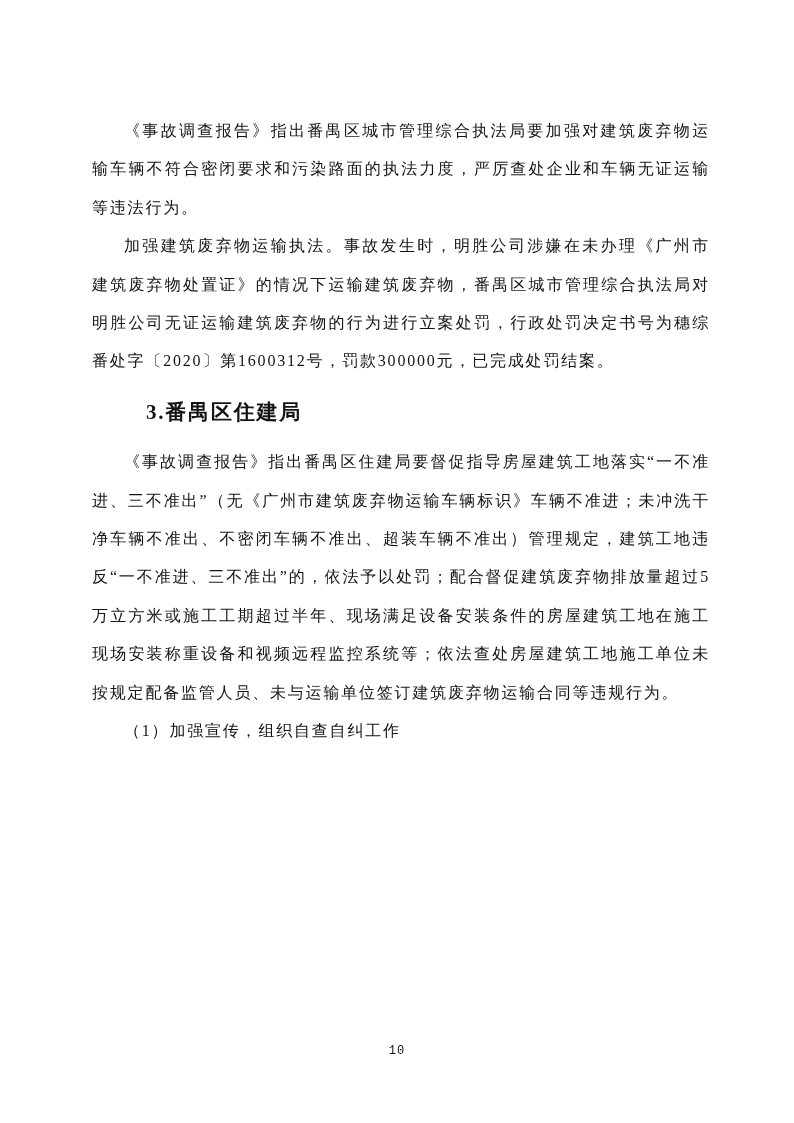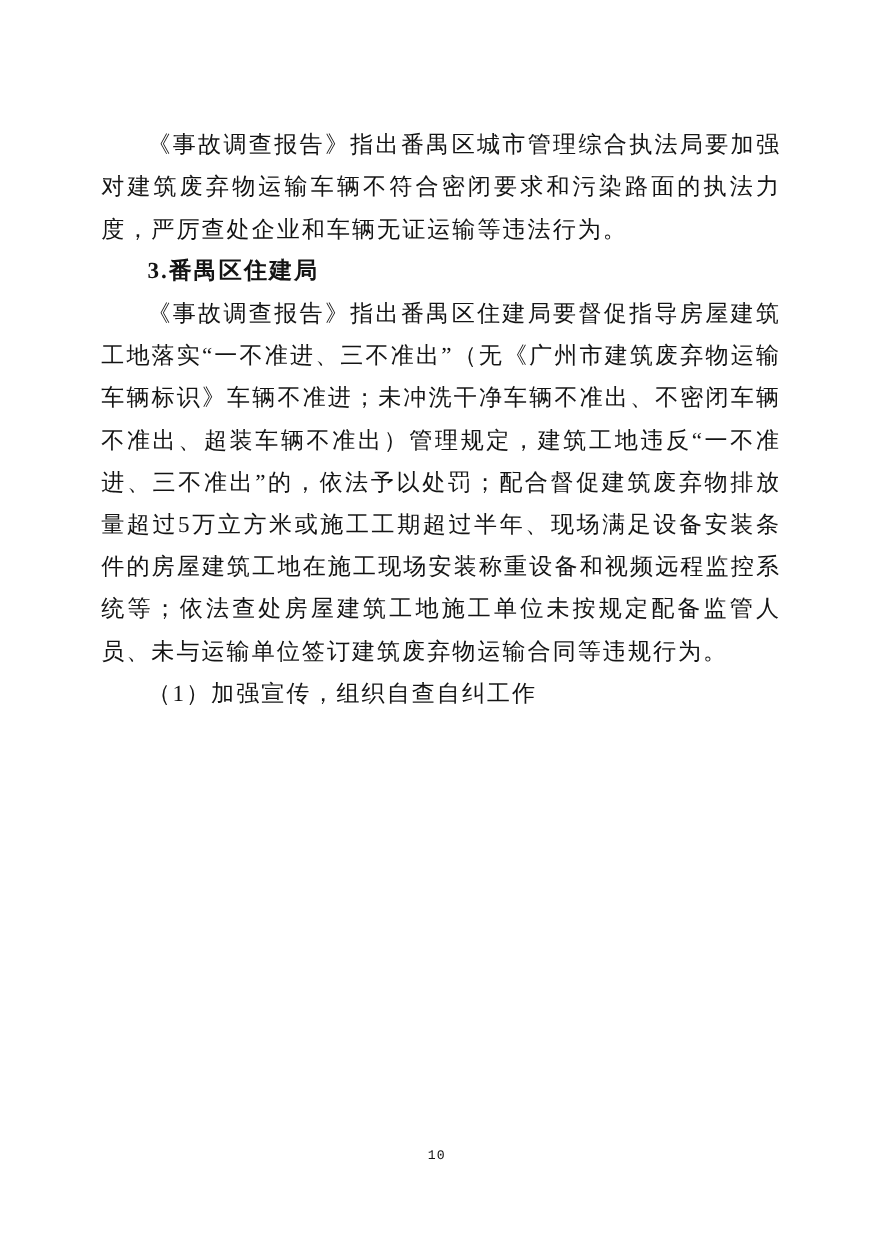--- a/index.html
+++ b/index.html
@@ -21,30 +21,30 @@
     color: #141414;
   }
   .content {
     position: absolute;
     left: 92px;
     top: 112px;
     width: 618px;
   }
   .para {
     margin: 0;
-    font-size: 21px;
+    font-size: 16px;
     line-height: 38.4px;
     letter-spacing: 1.8px;
     text-align: justify;
     text-justify: inter-character;
     text-indent: 2em;
     word-break: break-all;
   }
   .heading {
-    margin: 0;
+    margin: 12px;
     font-size: 21px;
     line-height: 38.4px;
     letter-spacing: 1.8px;
     font-weight: bold;
     text-indent: 2em;
     word-break: break-all;
   }
   .page-number {
     position: absolute;
     left: 0;
@@ -57,18 +57,19 @@
     color: #141414;
     font-family: Liberation Mono, monospace;
   }
 </style>
 </head>
 <body>
 
 <div class="page">
   <div class="content">
     <p class="para">《事故调查报告》指出番禺区城市管理综合执法局要加强对建筑废弃物运输车辆不符合密闭要求和污染路面的执法力度，严厉查处企业和车辆无证运输等违法行为。</p>
+    <p class="para">加强建筑废弃物运输执法。事故发生时，明胜公司涉嫌在未办理《广州市建筑废弃物处置证》的情况下运输建筑废弃物，番禺区城市管理综合执法局对明胜公司无证运输建筑废弃物的行为进行立案处罚，行政处罚决定书号为穗综番处字〔2020〕第1600312号，罚款300000元，已完成处罚结案。</p>
     <h3 class="heading">3.番禺区住建局</h3>
     <p class="para">《事故调查报告》指出番禺区住建局要督促指导房屋建筑工地落实“一不准进、三不准出”（无《广州市建筑废弃物运输车辆标识》车辆不准进；未冲洗干净车辆不准出、不密闭车辆不准出、超装车辆不准出）管理规定，建筑工地违反“一不准进、三不准出”的，依法予以处罚；配合督促建筑废弃物排放量超过5万立方米或施工工期超过半年、现场满足设备安装条件的房屋建筑工地在施工现场安装称重设备和视频远程监控系统等；依法查处房屋建筑工地施工单位未按规定配备监管人员、未与运输单位签订建筑废弃物运输合同等违规行为。</p>
     <p class="para">（1）加强宣传，组织自查自纠工作</p>
   </div>
   <div class="page-number">10</div>
 </div>
 
 </body></html>

